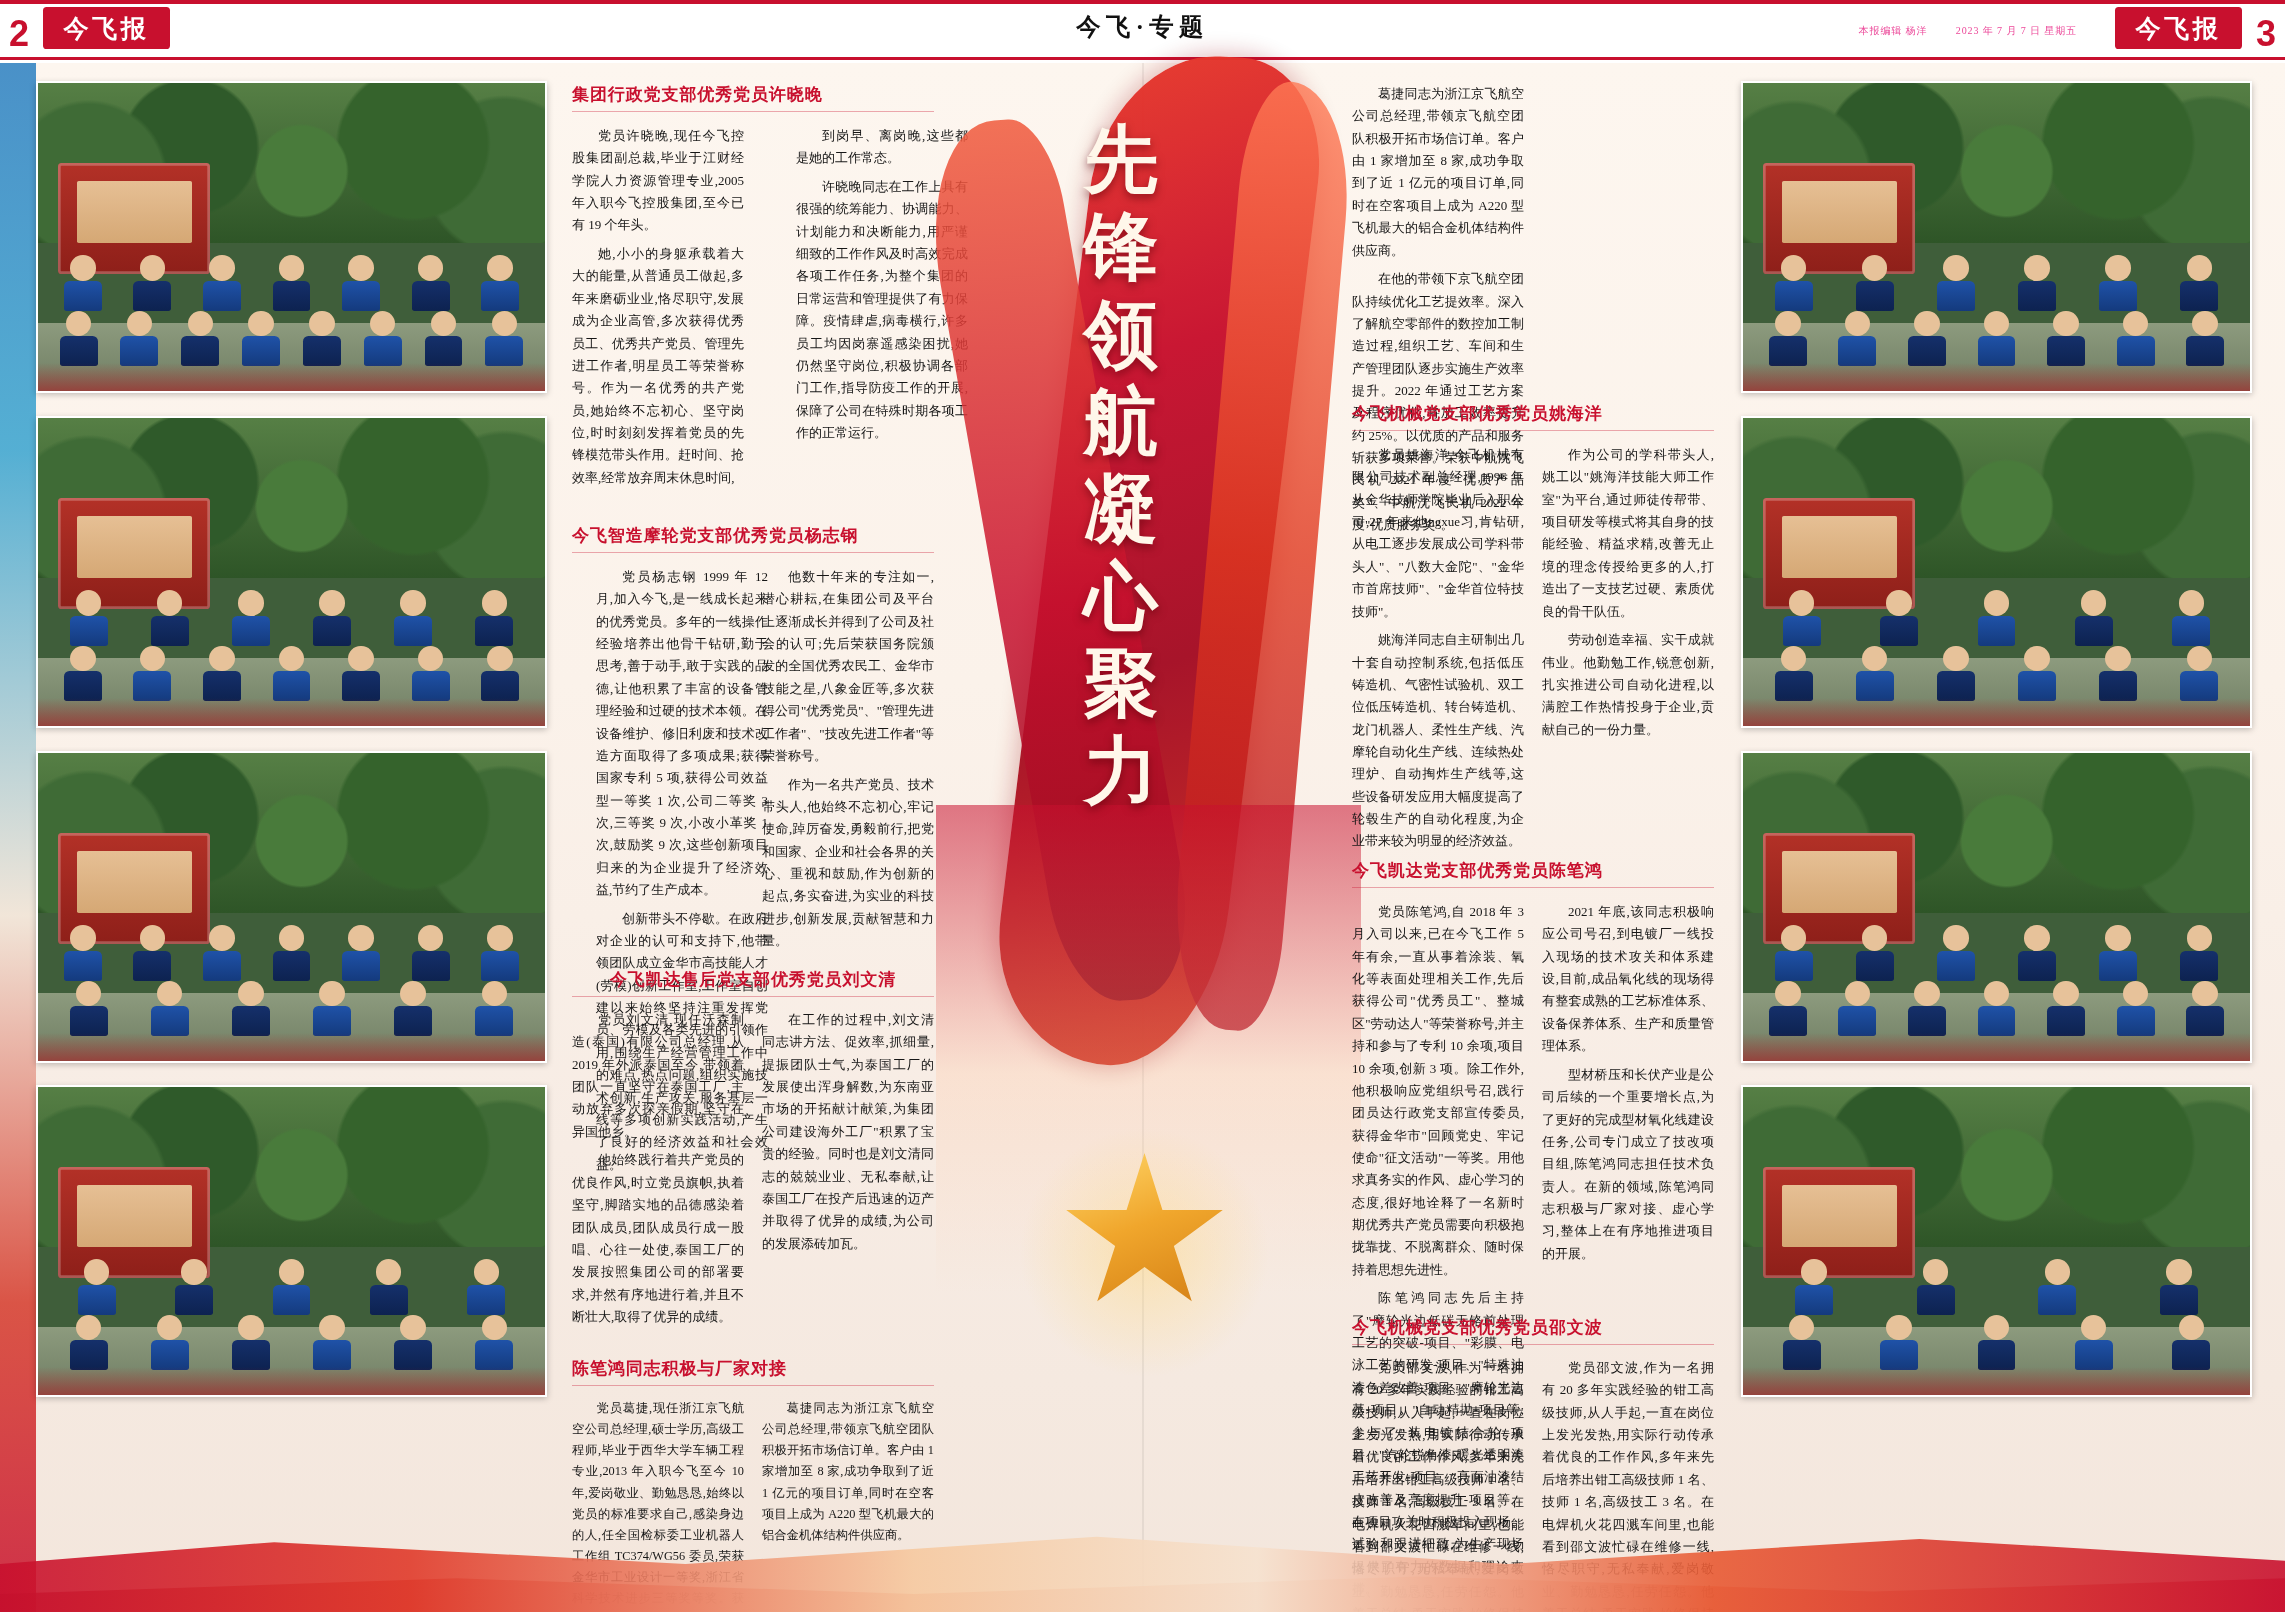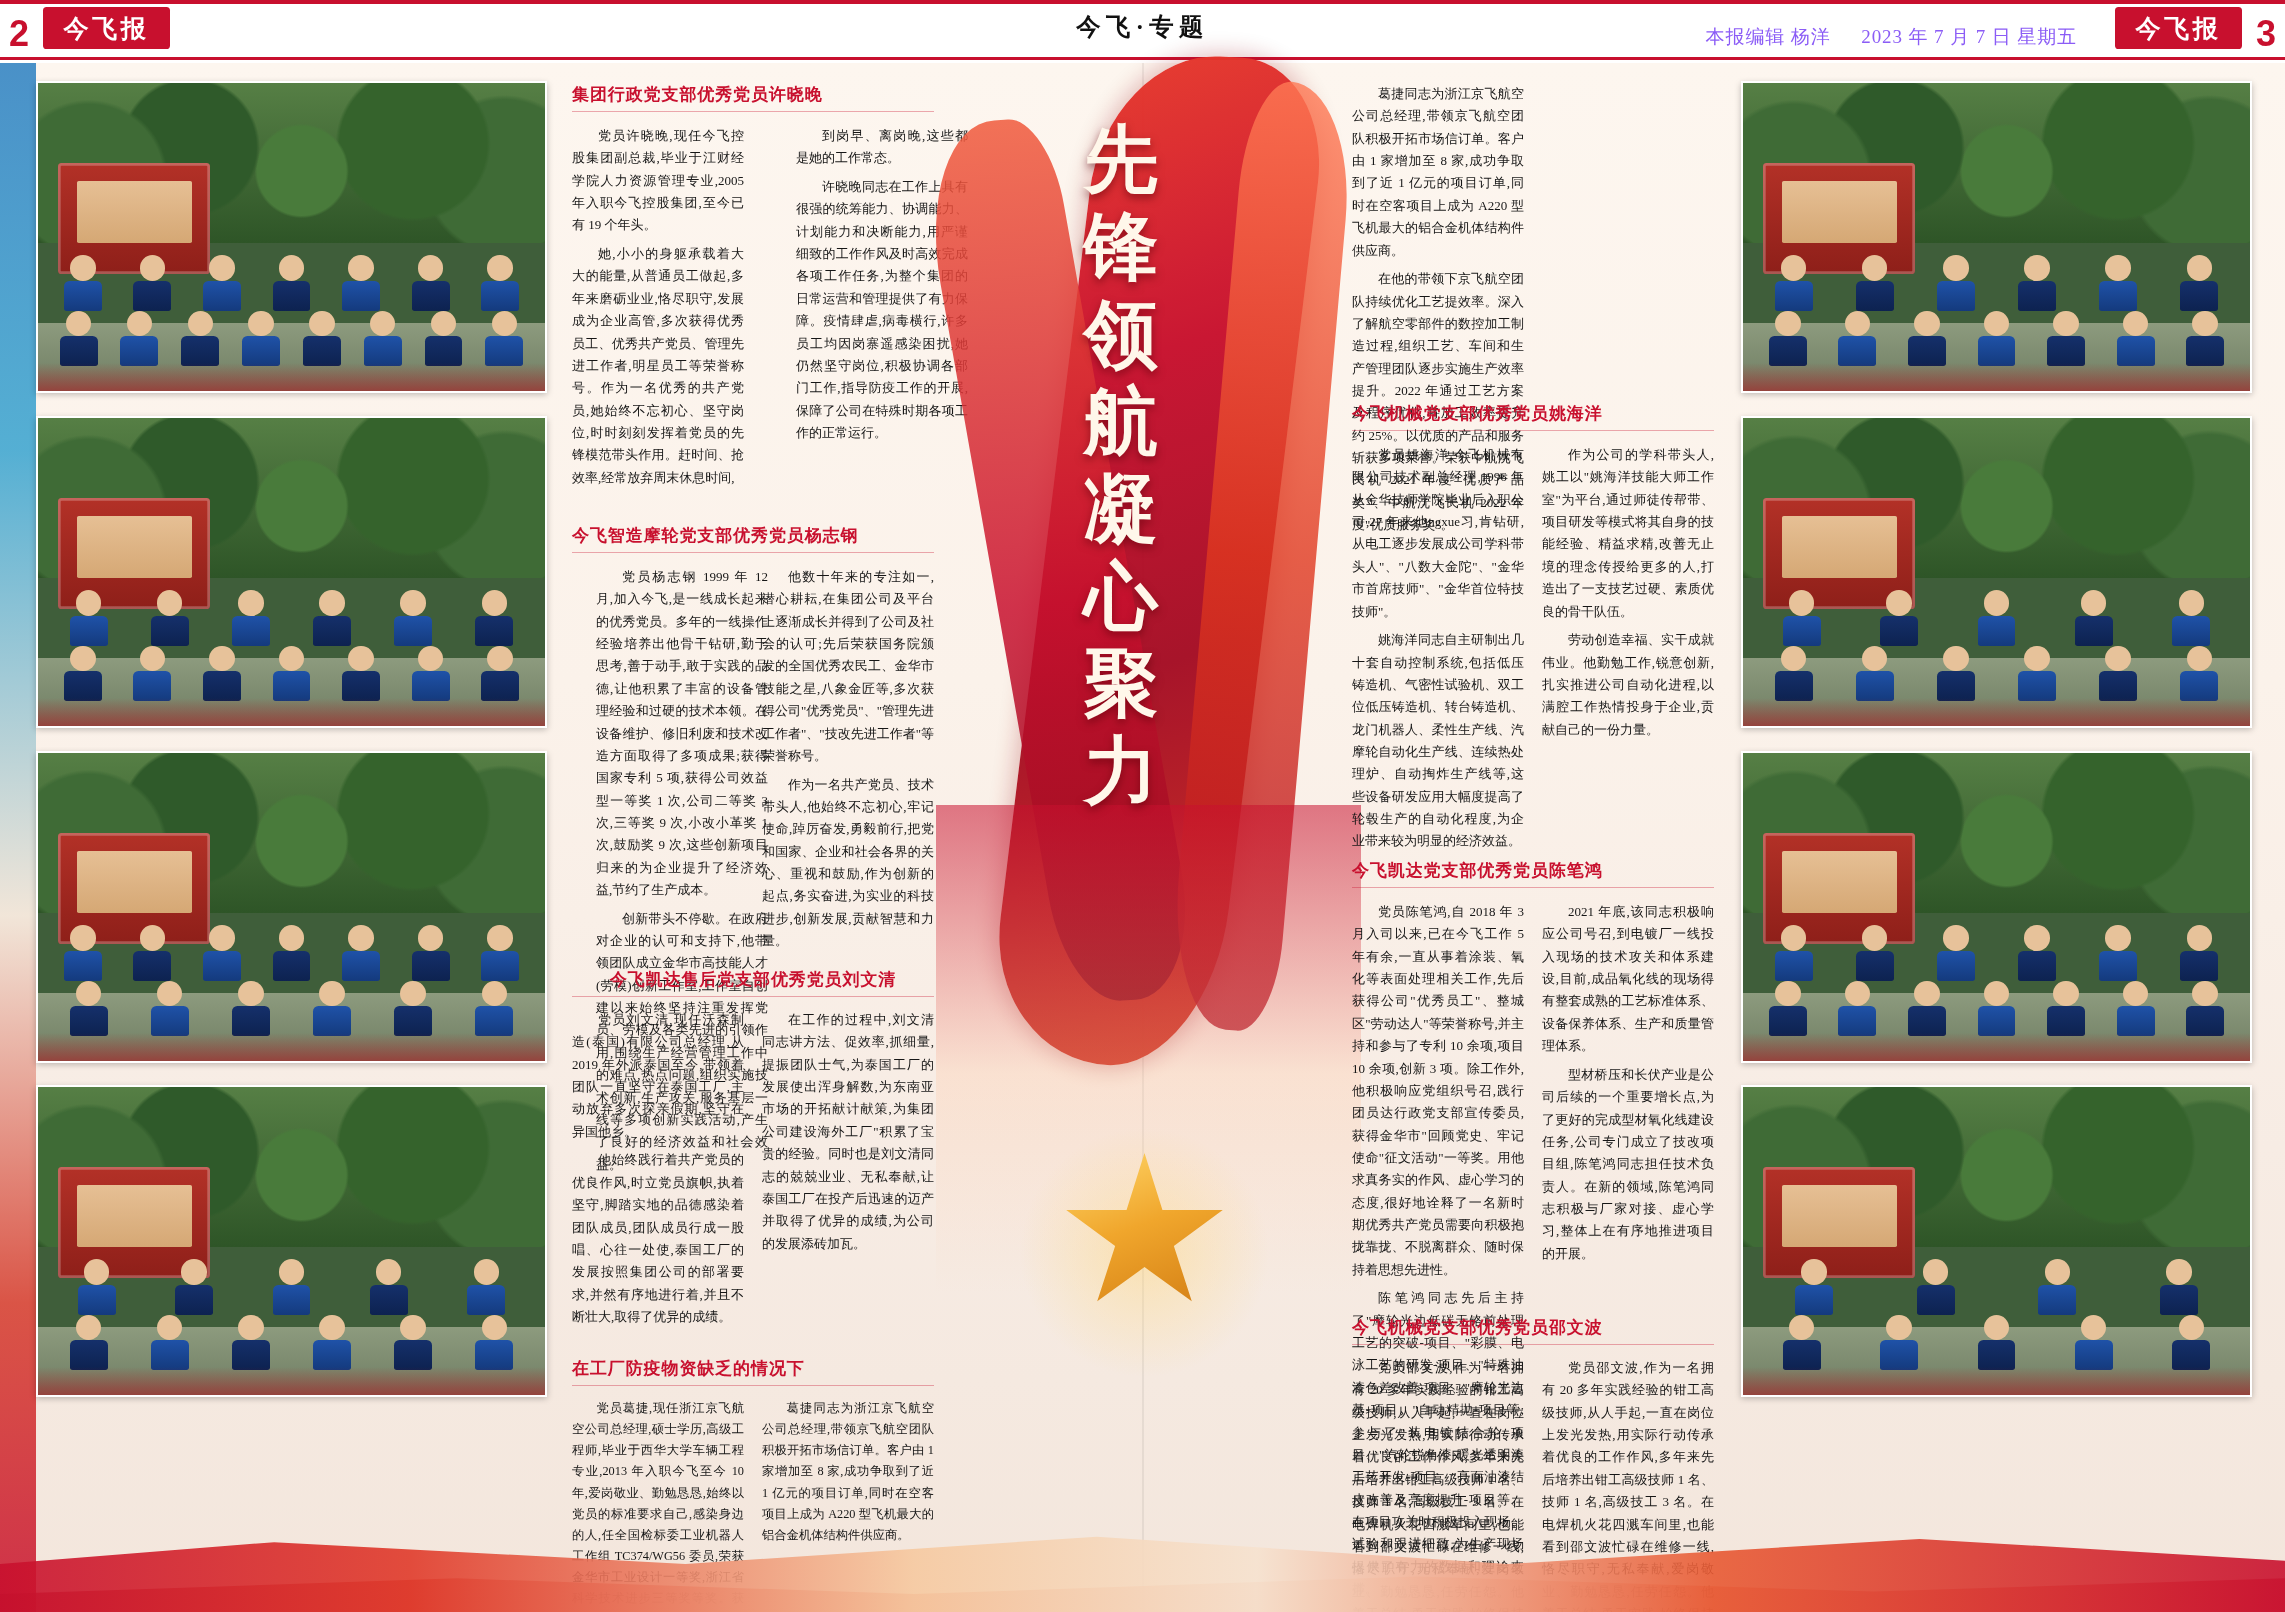--- a/index.html
+++ b/index.html
@@ -16,21 +16,21 @@
   .pagenum.right{right:9px;}
   .mh-logo{position:absolute;top:7.2px;width:127px;height:42px;}
   .mh-logo.left{left:43px;}
   .mh-logo.right{right:43px;}
   .mh-logo .lg{position:absolute;left:0;top:0;width:127px;height:42px;
       background:#c8102e;border-radius:3.6px;color:#fff;font-size:25px;font-weight:bold;
       display:flex;align-items:center;justify-content:center;letter-spacing:3.6px;
       font-family:"Liberation Serif",serif;}
   .mh-center{position:absolute;left:50%;transform:translateX(-50%);top:11px;
       font-size:24.4px;font-weight:bold;letter-spacing:5.4px;color:#111;}
-  .mh-meta{position:absolute;right:208px;top:24.4px;font-size:19px;color:#8b5cf6;letter-spacing:0.9px;}
+  .mh-meta{position:absolute;right:208px;top:24.4px;font-size:10px;color:#ec4899;letter-spacing:0.9px;}
   .mh-meta span{margin-left:25px;}
 
   
   .sheet{position:absolute;left:0;top:63px;width:2285px;height:1550px;
      background:linear-gradient(180deg,#fdf6ef 0%,#fbf2ea 40%,#f7ece4 70%,#f3e6dc 100%);}
   .gutter{position:absolute;left:1142px;top:0;width:1.8px;height:1550px;background:rgba(0,0,0,0.06);}
 
   
   .ribbon-left{position:absolute;left:0;top:0;width:36px;height:1550px;
      background:linear-gradient(180deg,#2a7fc1,#37a3cf 25%,#f0e4d6 55%,#d53a2b 80%,#c8102e);
@@ -659,21 +659,21 @@
   </div>
   <div class="col" style="left:572px;top:946px;width:172px;">
     <p class="para">党员刘文清,现任沃森制造(泰国)有限公司总经理,从 2019 年外派泰国至今,带领着团队一直坚守在泰国工厂,主动放弃多次探亲假期,坚守在异国他乡。</p>
     <p class="para">他始终践行着共产党员的优良作风,时立党员旗帜,执着坚守,脚踏实地的品德感染着团队成员,团队成员行成一股唱、心往一处使,泰国工厂的发展按照集团公司的部署要求,并然有序地进行着,并且不断壮大,取得了优异的成绩。</p>
   </div>
   <div class="col" style="left:762px;top:946px;width:172px;">
     <p class="para">在工作的过程中,刘文清同志讲方法、促效率,抓细量,提振团队士气,为泰国工厂的发展使出浑身解数,为东南亚市场的开拓献计献策,为集团公司建设海外工厂"积累了宝贵的经验。同时也是刘文清同志的兢兢业业、无私奉献,让泰国工厂在投产后迅速的迈产并取得了优异的成绩,为公司的发展添砖加瓦。</p>
   </div>
 
   <div class="col" style="left:572px;top:1294px;width:362px;">
-    <div class="headline">在工厂防疫物资缺乏的情况下</div>
+    <div class="headline">陈笔鸿同志积极与厂家对接</div>
   </div>
   <div class="col" style="left:572px;top:1335px;width:172px;">
     <p class="para small">党员葛捷,现任浙江京飞航空公司总经理,硕士学历,高级工程师,毕业于西华大学车辆工程专业,2013 年入职今飞至今 10 年,爱岗敬业、勤勉恳恳,始终以党员的标准要求自己,感染身边的人,任全国检标委工业机器人工作组 TC374/WG56 委员,荣获金华市工业设计一等奖,浙江省科学技术进步三等奖等奖。获授权发明专利 6 项,实用新型专利 12 项,外观专利 7 项,主持企业标准 3 项,参与国家标准 1 项。</p>
   </div>
   <div class="col" style="left:762px;top:1335px;width:172px;">
     <p class="para small">葛捷同志为浙江京飞航空公司总经理,带领京飞航空团队积极开拓市场信订单。客户由 1 家增加至 8 家,成功争取到了近 1 亿元的项目订单,同时在空客项目上成为 A220 型飞机最大的铝合金机体结构件供应商。</p>
   </div>
 
   <div class="swoosh">
     <div class="sw1"></div>

